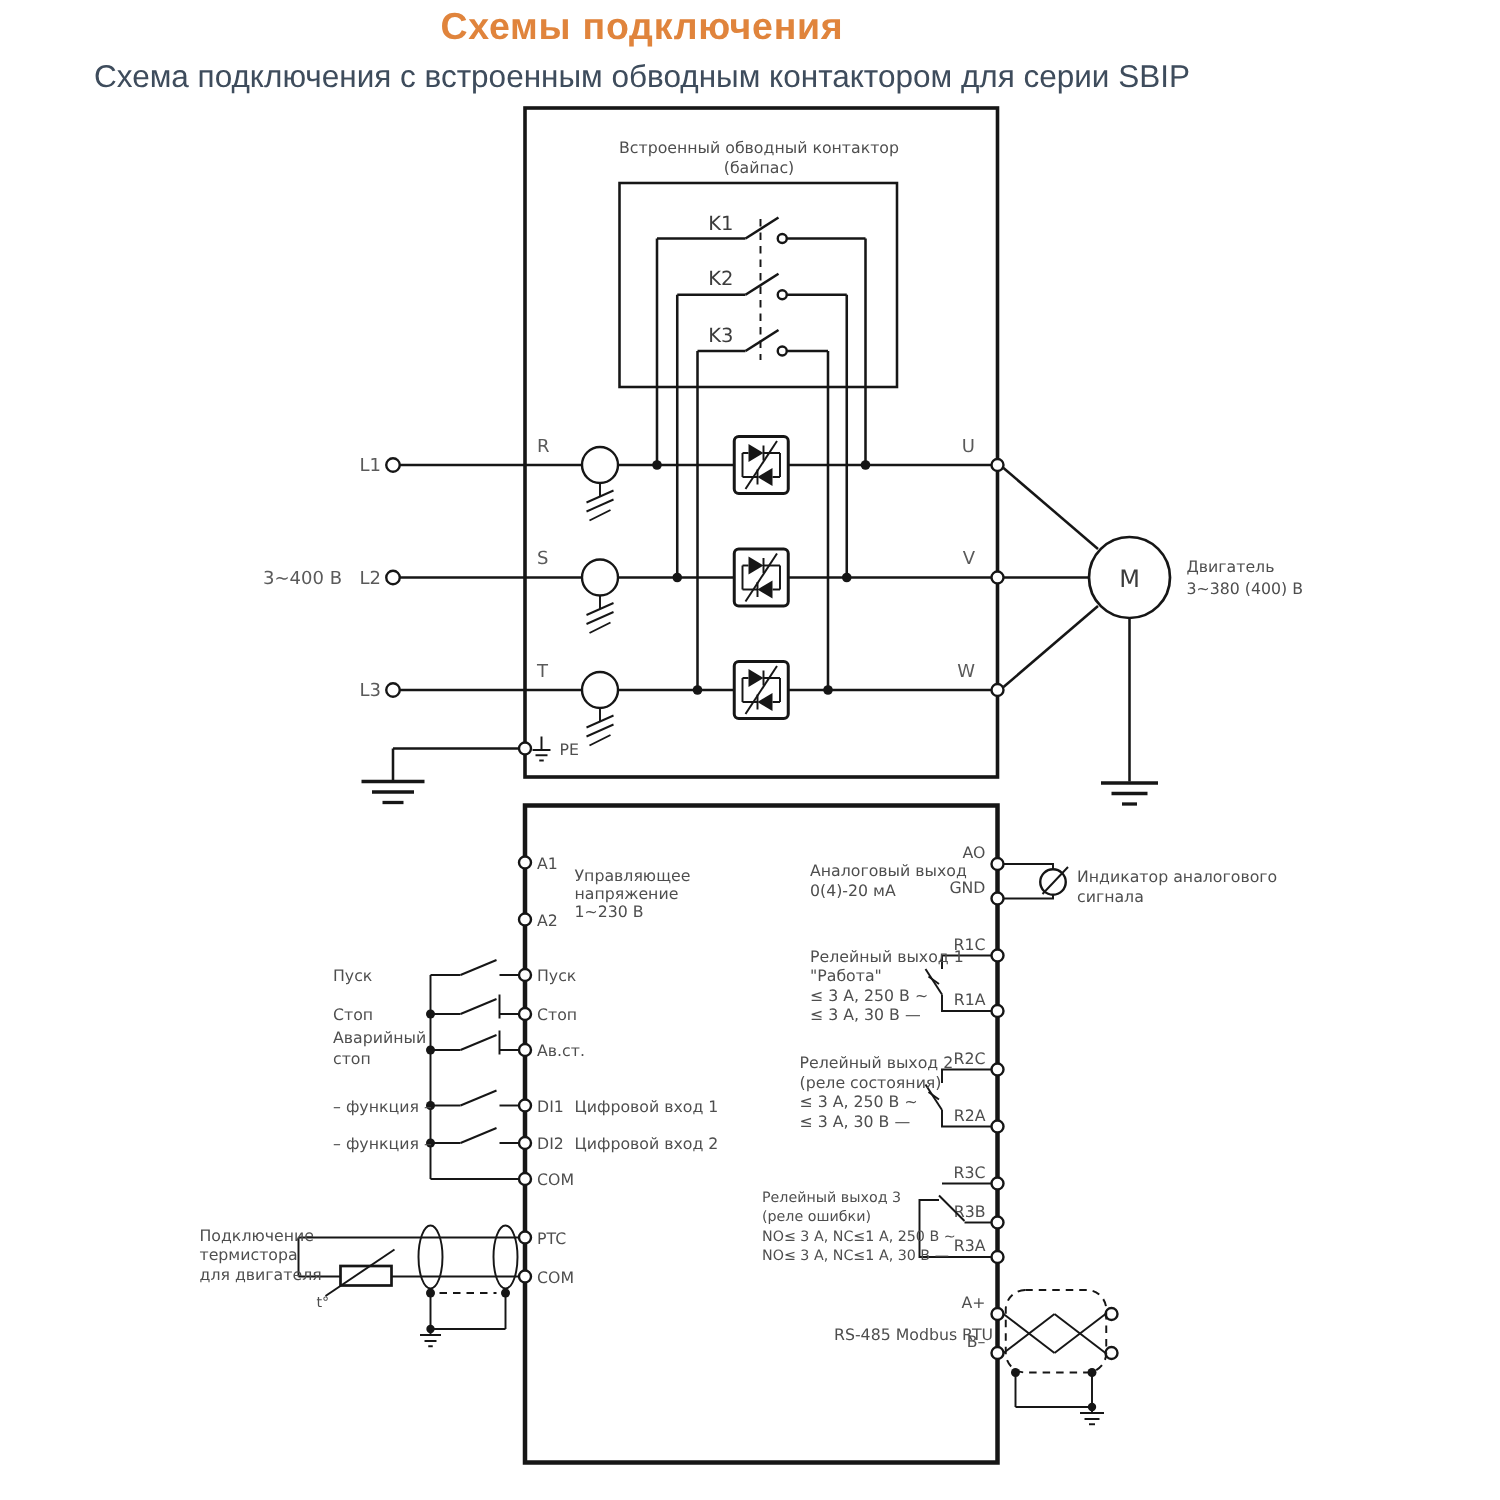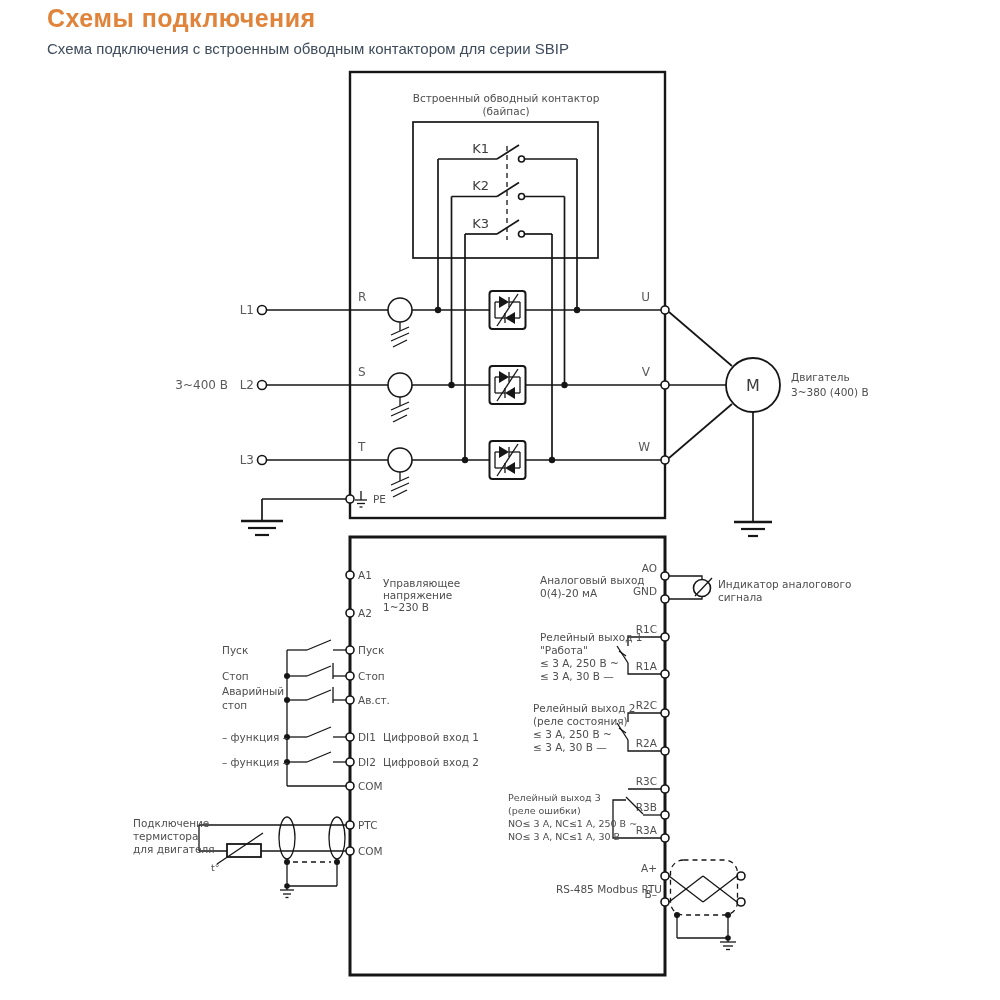--- a/index.html
+++ b/index.html
@@ -1,19 +1,19 @@
 <!DOCTYPE html>
 <html><head>
 <meta charset="utf-8">
 <style>
   html,body{margin:0;padding:0;background:#ffffff;width:1000px;height:1000px;overflow:hidden;}
   body{position:relative;font-family:"Liberation Sans",sans-serif;}
-  .header{position:absolute;top:0;left:0;width:856px;text-align:left;z-index:2;margin-left:47px;}
+  .header{position:absolute;top:0;left:0;width:856px;text-align:center;z-index:2;}
   .title{margin:4px 0 0 0;font-size:25px;font-weight:bold;color:#e0843c;letter-spacing:.5px;}
-  .subtitle{margin:7px 0 0 0;font-size:15px;color:#3e4c5c;}
+  .subtitle{margin:7px 0 0 0;font-size:21px;color:#3e4c5c;}
   svg{position:absolute;top:0;left:0;}
   svg text{font-family:"DejaVu Sans",sans-serif;fill:#4e4e4e;}
   .t{font-size:10.5px;}
   .ts{font-size:9.5px;}
   .tp{font-size:12px;fill:#5a5a5a;}
   .tk{font-size:13px;fill:#3c3c3c;}
   .tm{font-size:16px;fill:#3c3c3c;}
   .w{stroke:#161616;stroke-width:1.7;fill:none;}
   .w2{stroke:#161616;stroke-width:1.3;fill:none;}
   .bx{stroke:#161616;fill:none;}

